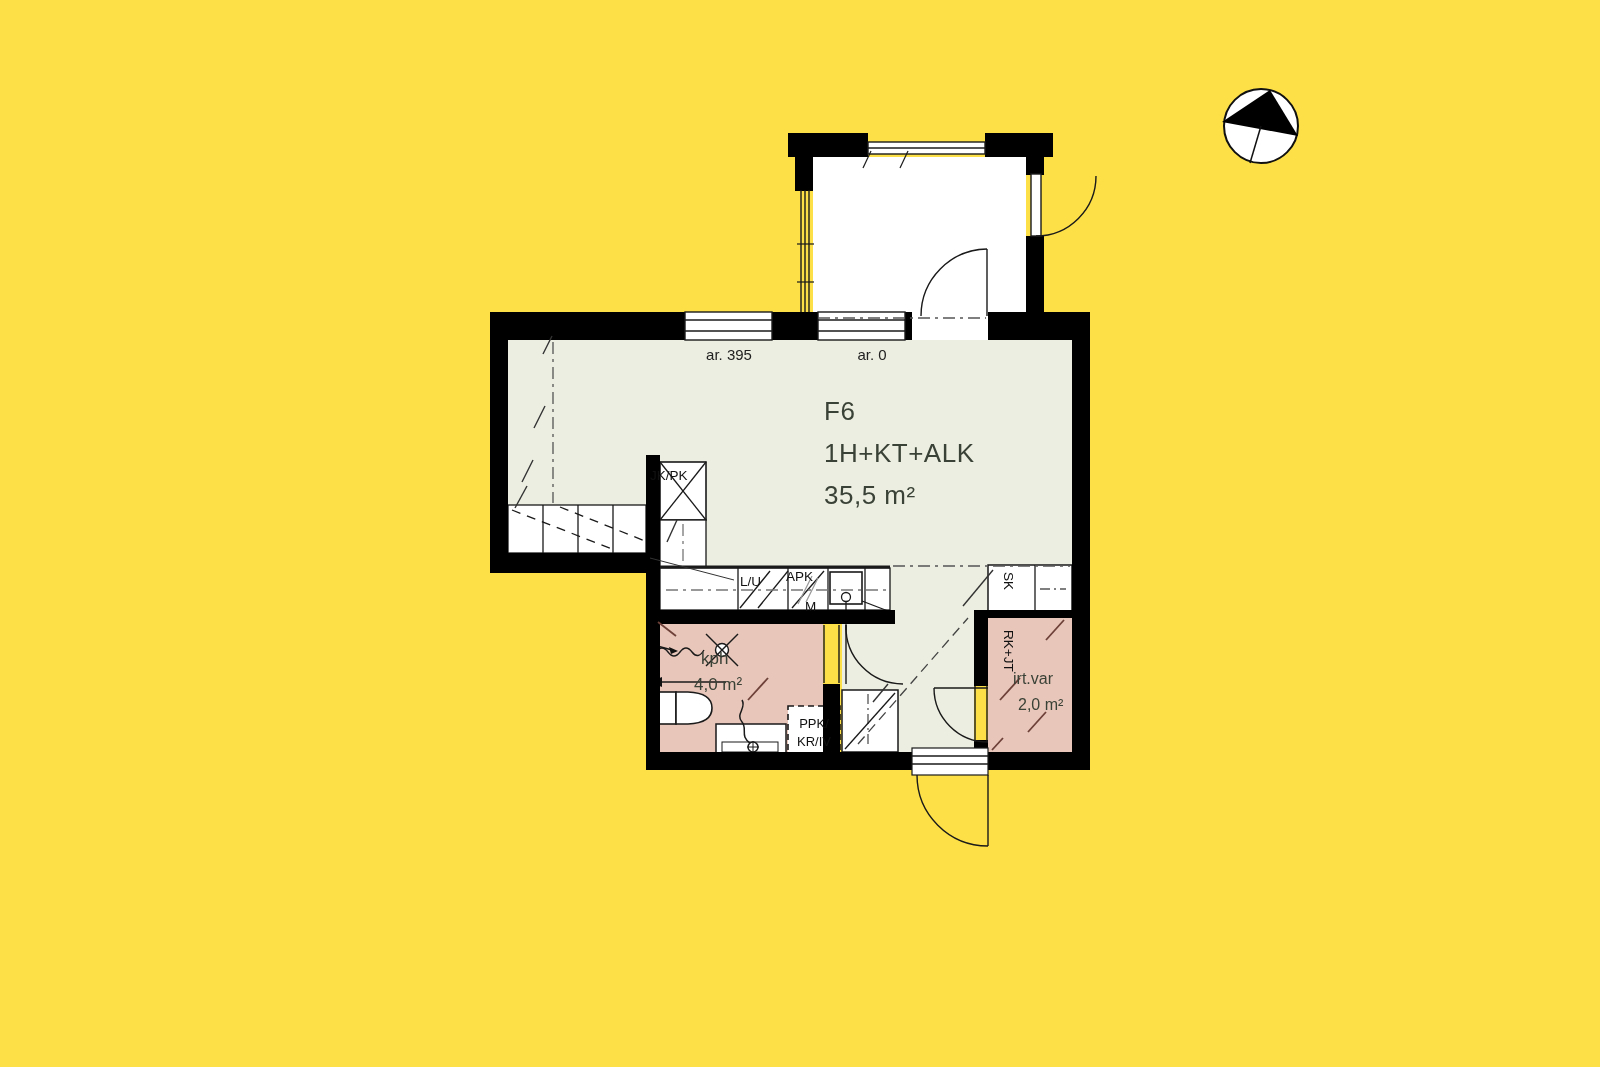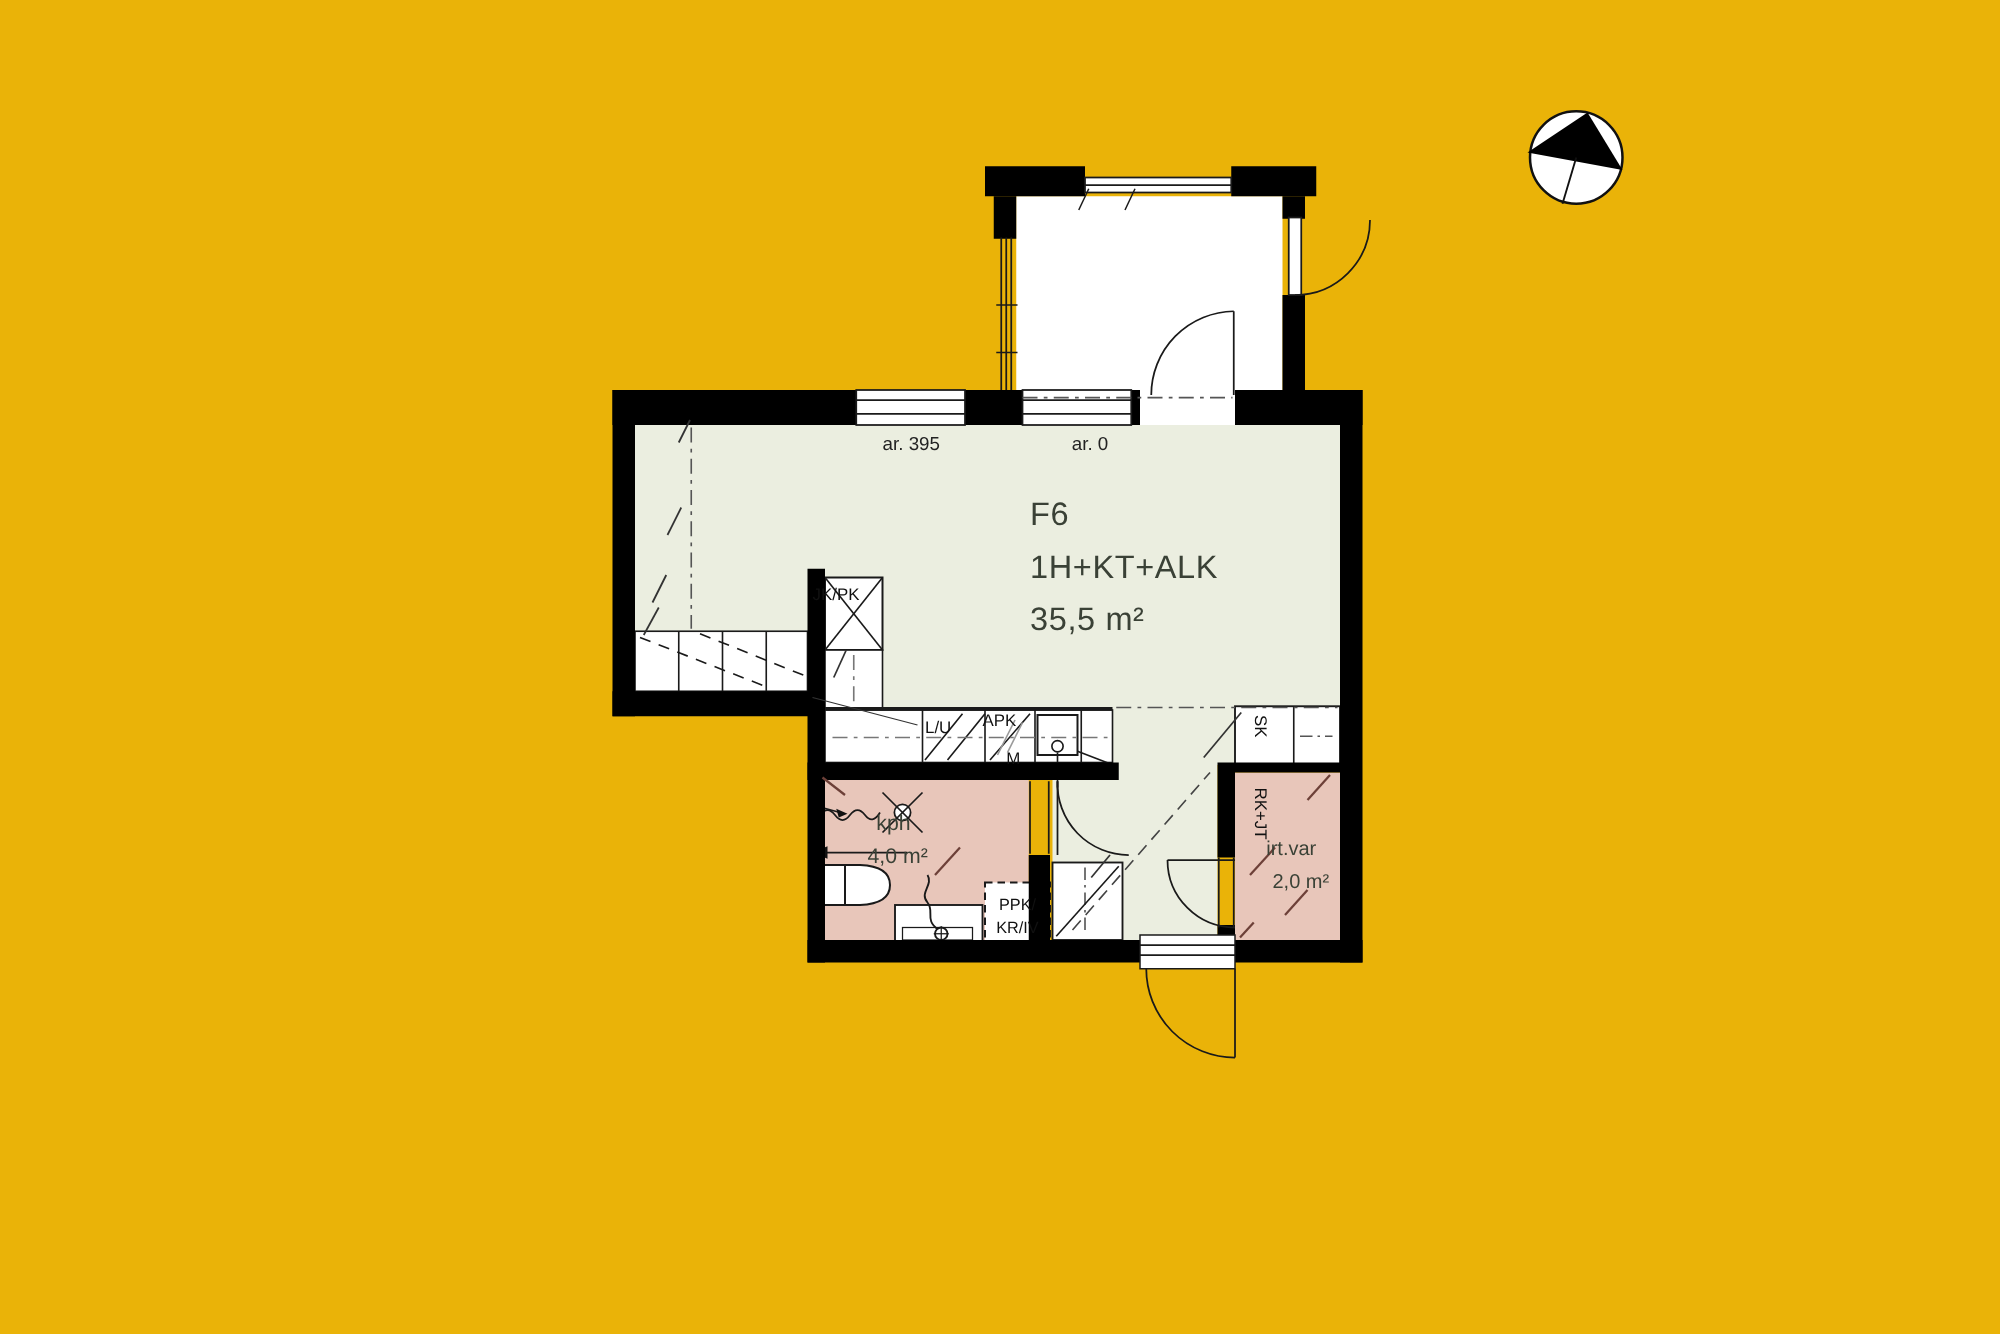--- a/index.html
+++ b/index.html
@@ -1,16 +1,16 @@
 <!DOCTYPE html>
 <html><head>
 <meta charset="utf-8">
 <style>
   html,body{margin:0;padding:0;background:#ffffff;}
-  .canvas{position:relative;width:1600px;height:1067px;background:#eab308;overflow:hidden;
+  .canvas{position:relative;width:1600px;height:1067px;background:#fde047;overflow:hidden;
           font-family:"Liberation Sans", sans-serif;}
   svg{position:absolute;left:0;top:0;}
   svg text{font-family:"Liberation Sans", sans-serif;fill:#1a1a1a;}
   .room-big{font-size:26px;fill:#3a4136;letter-spacing:0.5px;}
   .room-med{font-size:17px;fill:#3a4136;}
   .room-sm{font-size:16px;fill:#3a4136;}
   .lbl{font-size:13.5px;fill:#111;}
   .lbl-sm{font-size:13px;fill:#111;}
   .elev{font-size:15px;fill:#222;}
 </style>

